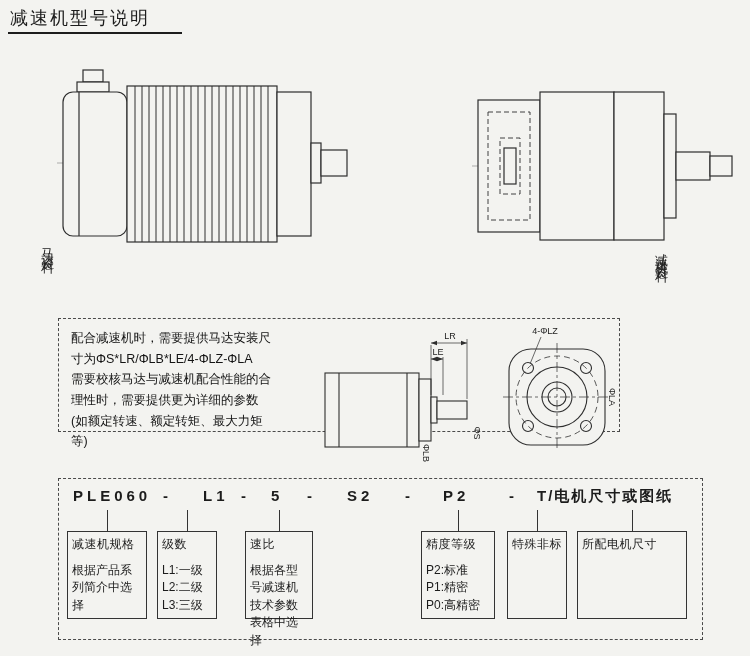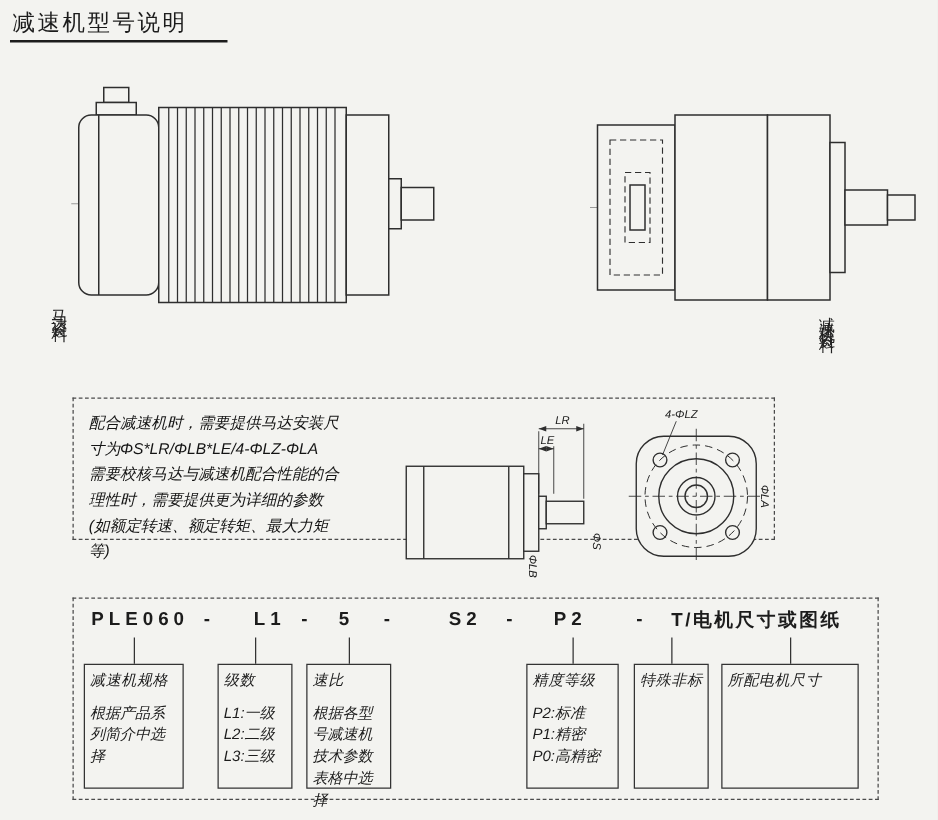--- a/index.html
+++ b/index.html
@@ -18,46 +18,45 @@
   .motor-caption { left:38px; top:238px; }
   .reducer-caption { left:652px; top:243px; }
 
   svg.drawing { position:absolute; overflow:visible; }
   .motor-svg   { left:55px;  top:66px;  width:295px; height:190px; }
   .gearbox-svg { left:470px; top:86px;  width:265px; height:165px; }
 
   .note-box {
     position:absolute; left:58px; top:318px; width:562px; height:114px;
     border:1.5px dashed #4a4a4a;
-    font-style:italic;
   }
   .note-text {
     position:absolute; left:12px; top:9px; width:248px;
     font-size:12.5px; line-height:1.65; white-space:pre-line; color:#141414;
   }
   .small-motor-svg { left:260px; top:12px; width:178px; height:130px; }
   .flange-svg      { left:440px; top:4px;  width:116px; height:138px; }
   .note-box svg { position:absolute; overflow:visible; }
   .note-box text, .page text { fill:#1c1c1c; font-family:"Liberation Sans","DejaVu Sans",sans-serif; }
 
   .model-box {
     position:absolute; left:58px; top:478px; width:645px; height:162px;
     border:1.5px dashed #4a4a4a;
   }
   .seg { position:absolute; top:8px; font-size:15px; font-weight:bold; letter-spacing:4px; white-space:nowrap; }
   .seg-1 { left:14px; }  .dash-1 { left:104px; }
   .seg-2 { left:144px; } .dash-2 { left:182px; }
   .seg-3 { left:212px; } .dash-3 { left:248px; }
-  .seg-4 { left:288px;margin-left:12px; } .dash-4 { left:346px; }
+  .seg-4 { left:288px; } .dash-4 { left:346px; }
   .seg-5 { left:384px; } .dash-5 { left:450px; }
   .seg-6 { left:478px; letter-spacing:2px; }
 
-  .col { position:absolute; top:52px; height:100px;font-style:italic; }
+  .col { position:absolute; top:52px; height:88px; }
   .col-1 { left:8px;   width:80px; }
-  .col-2 { left:115px; width:60px; }
+  .col-2 { left:98px; width:60px; }
   .col-3 { left:186px; width:68px; }
   .col-4 { left:268px; width:88px; }
   .col-5 { left:362px; width:74px; }
   .col-6 { left:448px; width:60px; }
   .col-7 { left:518px; width:110px; }
   .tick { position:absolute; left:50%; top:-21px; width:1px; height:21px; background:#333; }
   .col-frame {
     position:absolute; inset:0; border:1px solid #333; background:transparent;
   }
   .col-title { padding:4px 3px 0 4px; font-size:12px; letter-spacing:0.5px; }

